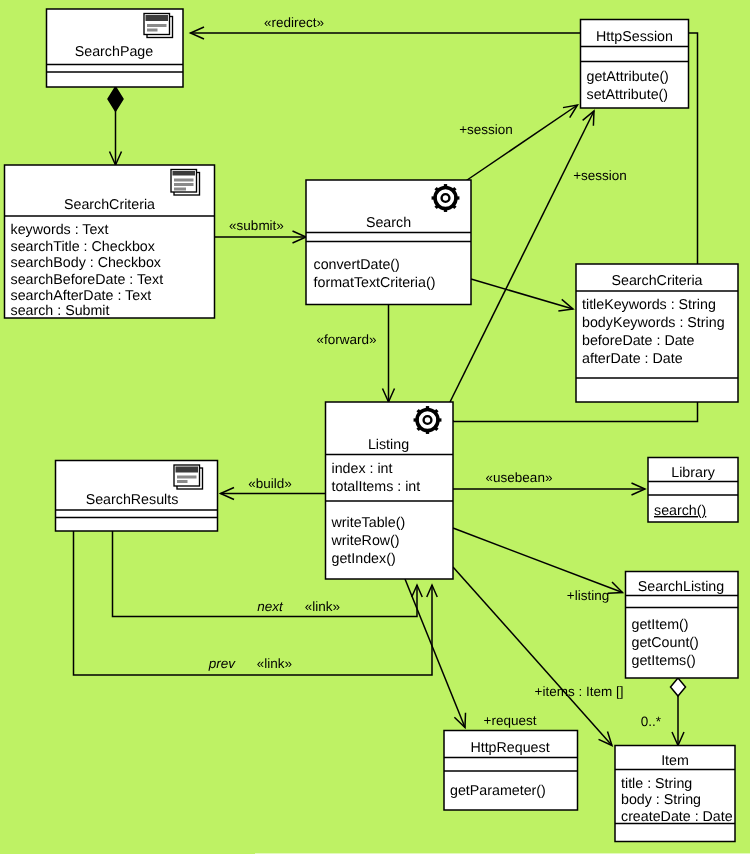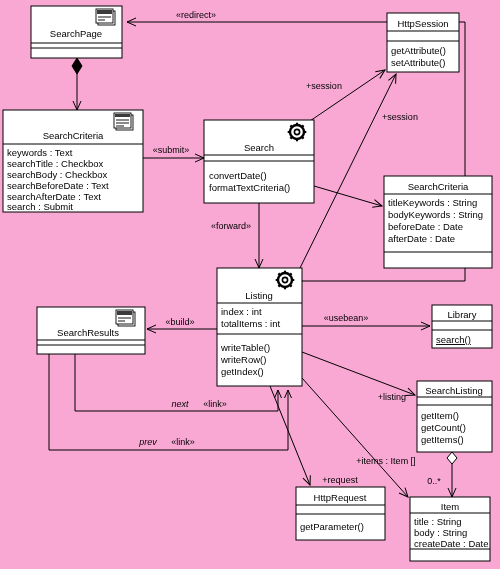--- a/index.html
+++ b/index.html
@@ -4,21 +4,21 @@
 <style>
   html, body {
     margin: 0;
     padding: 0;
     background: #ffffff;
   }
   #diagram-root {
     position: relative;
     width: 500px;
     height: 569px;
-    background: #f9a8d4;
+    background: #bef264;
     font-family: "Liberation Sans", sans-serif;
     overflow: hidden;
   }
   svg { display: block; }
   .cls-box { fill: #ffffff; stroke: #000000; stroke-width: 1; }
   .cls-sep { stroke: #000000; stroke-width: 1; }
   .cls-name {
     font-family: "Liberation Sans", sans-serif;
     font-size: 9.5px;
     fill: #000000;

